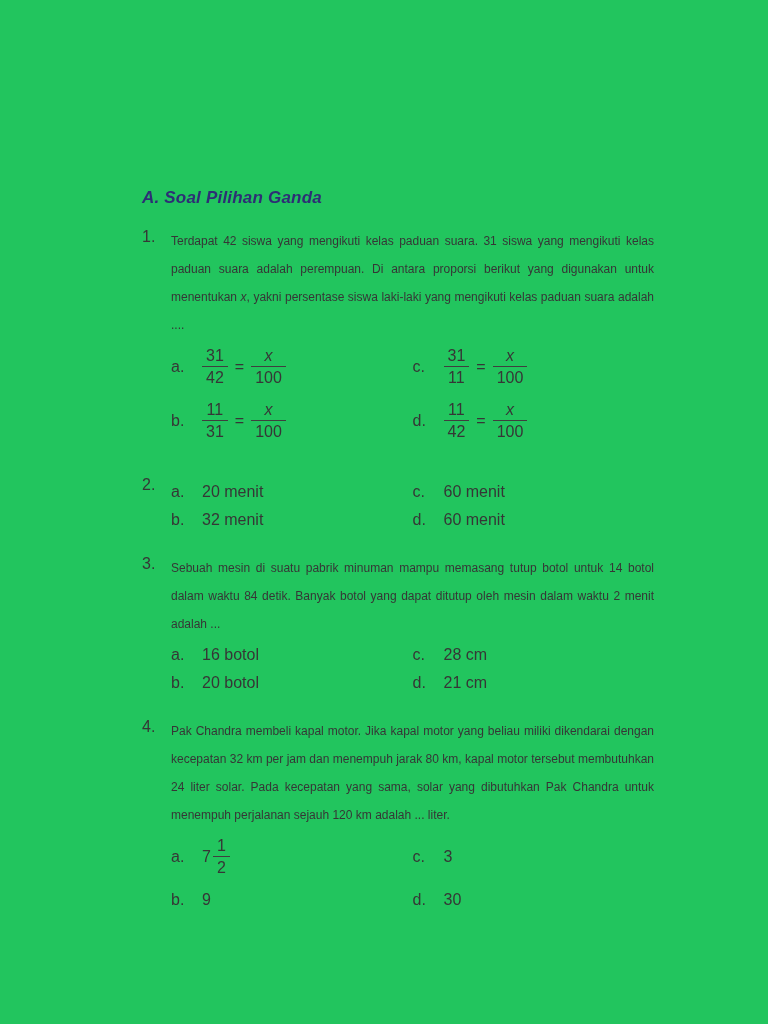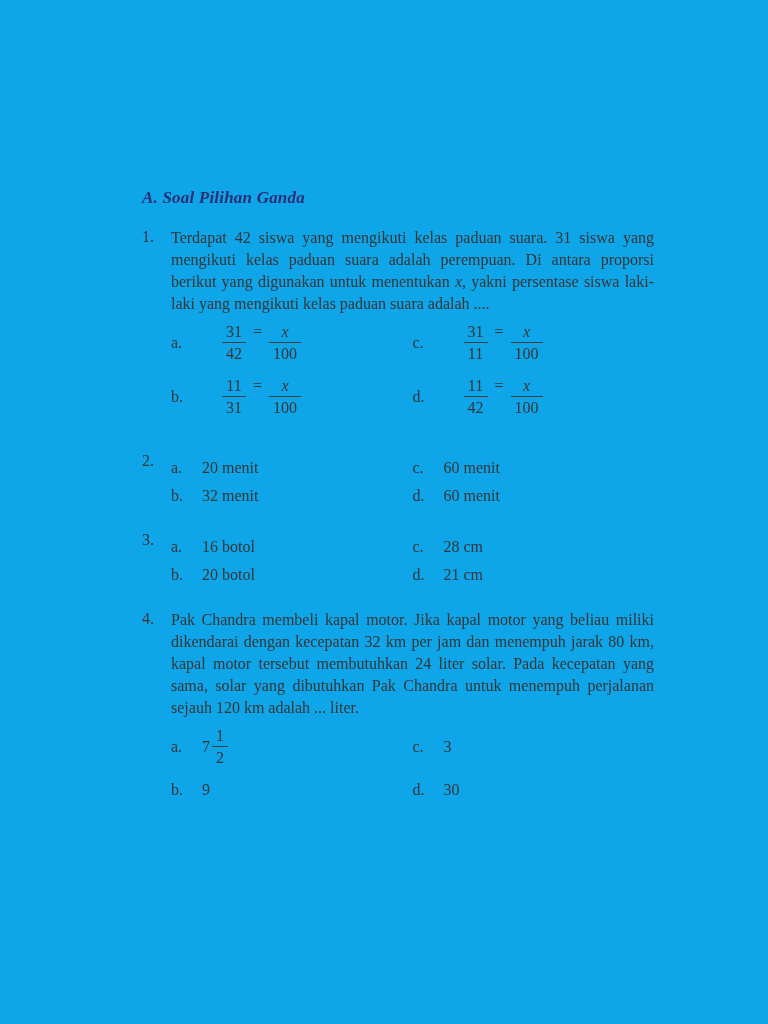--- a/index.html
+++ b/index.html
@@ -2,22 +2,22 @@
 <html><head>
 <meta charset="utf-8">
 <style>
   * { margin: 0; padding: 0; box-sizing: border-box; }
   html, body { background: #ffffff; }
 
   .page {
     position: relative;
     width: 768px;
     height: 1024px;
-    background: #0ea5e9;
-    font-family: Liberation Serif, serif;
+    background: #22c55e;
+    font-family: Liberation Sans, sans-serif;
     color: #363636;
     overflow: hidden;
   }
 
   .content {
     position: absolute;
     left: 142px;
     top: 188px;
     width: 512px;
   }
@@ -40,22 +40,22 @@
   .qnum {
     width: 29px;
     flex-shrink: 0;
     font-size: 16px;
     line-height: 19.6px;
   }
 
   .qbody { width: 483px; }
 
   .qtext {
-    font-size: 16px;
-    line-height: 22px;
+    font-size: 12px;
+    line-height: 28px;
     text-align: justify;
   }
 
   .var { font-style: italic; }
 
   .options { margin-top: 7px; }
 
   .opt-row {
     display: flex;
     margin-bottom: 8px;
@@ -73,22 +73,21 @@
     width: 31px;
     flex-shrink: 0;
   }
 
   
   .frac-row { margin-bottom: 13px; }
   .frac-row .opt { align-items: center; }
 
   .proportion {
     display: inline-flex;
-    align-items: flex-start;
-    margin-left: 20px;
+    align-items: center;
   }
 
   .frac {
     display: inline-block;
     text-align: center;
     vertical-align: middle;
   }
 
   .fnum {
     display: block;
@@ -213,20 +212,21 @@
               <span>60 menit</span>
             </div>
           </div>
         </div>
       </div>
     </div>
 
     <div class="question" style="margin-bottom:17px">
       <div class="qnum">3.</div>
       <div class="qbody">
+        <p class="qtext">Sebuah mesin di suatu pabrik minuman mampu memasang tutup botol untuk 14 botol dalam waktu 84 detik. Banyak botol yang dapat ditutup oleh mesin dalam waktu 2 menit adalah ...</p>
         <div class="options">
           <div class="opt-row">
             <div class="opt">
               <span class="opt-letter">a.</span>
               <span>16 botol</span>
             </div>
             <div class="opt">
               <span class="opt-letter">c.</span>
               <span>28 cm</span>
             </div>

